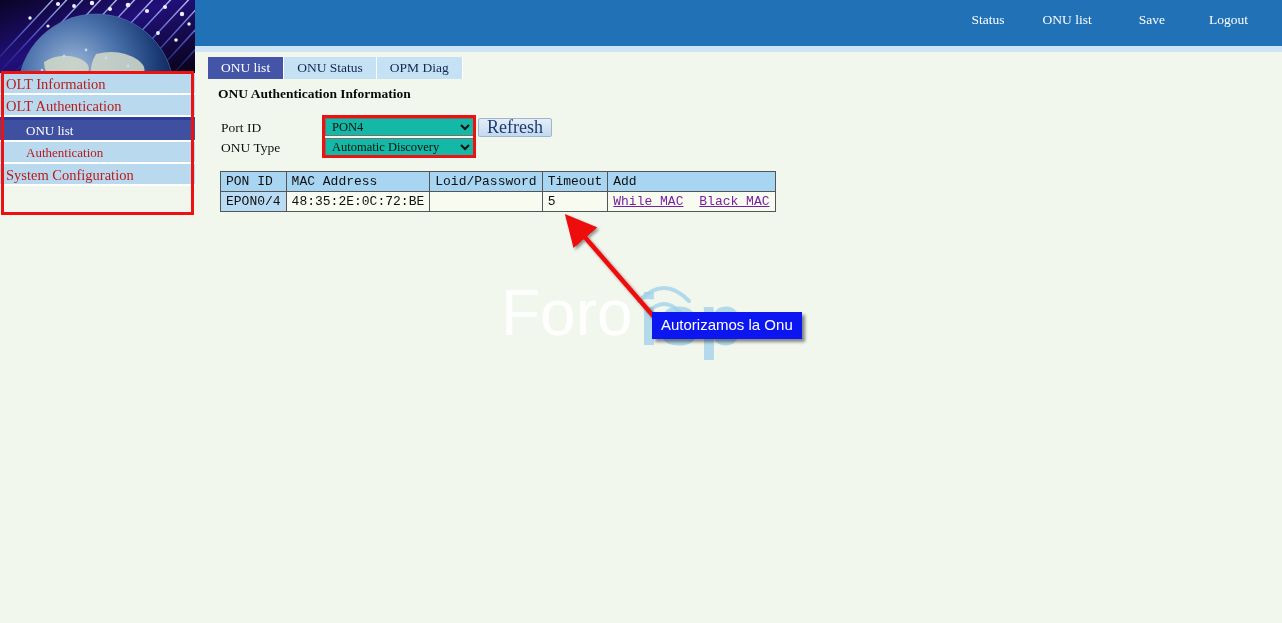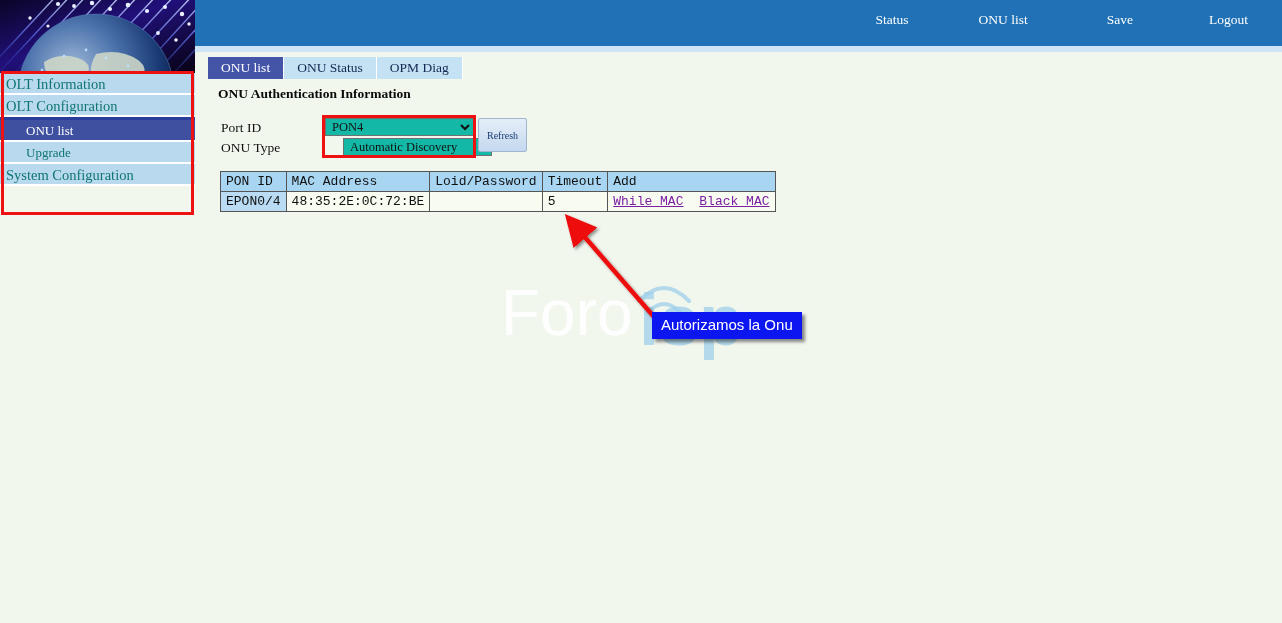--- a/index.html
+++ b/index.html
@@ -24,21 +24,20 @@
     width: 1087px;
     height: 46px;
     background: #2071b5;
   }
   #topbar-nav {
     position: absolute;
     right: 0;
     top: 12px;
     display: flex;
     align-items: center;
-    gap: 32px;
   }
   .topnav-item {
     color: #ffffff;
     font-family: "Liberation Serif", serif;
     font-size: 13.5px;
     text-decoration: none;
     cursor: pointer;
     white-space: nowrap;
   }
   #nav-status  { margin-right: 38px; }
@@ -72,21 +71,21 @@
   #sidebar {
     position: absolute;
     left: 0;
     top: 73px;
     width: 195px;
   }
   .side-item {
     height: 22px;
     line-height: 22px;
     background: #b9d9ef;
-    color: #0f766e;
+    color: #b91c1c;
     font-family: "Liberation Serif", serif;
     font-size: 14.5px;
     padding-left: 6px;
     border-bottom: 2px solid #ffffff;
     cursor: pointer;
     box-sizing: border-box;
     white-space: nowrap;
   }
   .side-item.sub {
     padding-left: 26px;
@@ -188,30 +187,30 @@
     font-size: 12.5px;
     color: #101010;
     background: #14b8a6;
     border: 1px solid #707070;
     border-radius: 0;
     padding: 0 2px;
     box-sizing: border-box;
     cursor: pointer;
   }
   #select-portid  { left: 130px; top: 66px; }
-  #select-onutype { left: 148px; top: 86px; }
+  #select-onutype { left: 130px; top: 86px; }
 
   #btn-refresh {
     position: absolute;
     left: 283px;
     top: 66px;
-    height: 34px;
+    height: 19px;
     padding: 0 8px;
     font-family: "Liberation Serif", serif;
-    font-size: 10px;
+    font-size: 18px;
     color: #1a3d73;
     background: linear-gradient(#e5eef8, #c4d8ef);
     border: 1px solid #9fb6cf;
     border-radius: 2px;
     cursor: pointer;
     line-height: 17px;
   }
 
   
   #rect-selects {
@@ -372,24 +371,24 @@
     <a class="topnav-item" id="nav-status" href="#">Status</a>
     <a class="topnav-item" id="nav-onulist" href="#">ONU list</a>
     <a class="topnav-item" id="nav-save" href="#">Save</a>
     <a class="topnav-item" id="nav-logout" href="#">Logout</a>
   </div>
 </div>
 <div id="topbar-underline"></div>
 
 <div id="sidebar">
   <div class="side-item">OLT Information</div>
-  <div class="side-item">OLT Configuration</div>
+  <div class="side-item">OLT Authentication</div>
   <div id="side-sep-blue"></div>
   <div class="side-item sub active">ONU list</div>
-  <div class="side-item sub">Upgrade</div>
+  <div class="side-item sub">Authentication</div>
   <div class="side-item">System Configuration</div>
 </div>
 <div id="rect-sidebar"></div>
 
 <div id="content">
 
   <div id="watermark">
     <svg width="330" height="130" viewBox="0 0 330 130" xmlns="http://www.w3.org/2000/svg">
       <text x="0" y="78" font-family="Liberation Sans, sans-serif" font-size="64" fill="#ffffff" opacity="0.95">Foro</text>
       <text x="138" y="88" font-family="Liberation Sans, sans-serif" font-size="72" font-weight="bold" fill="#9fd0ea" opacity="0.75">isp</text>

